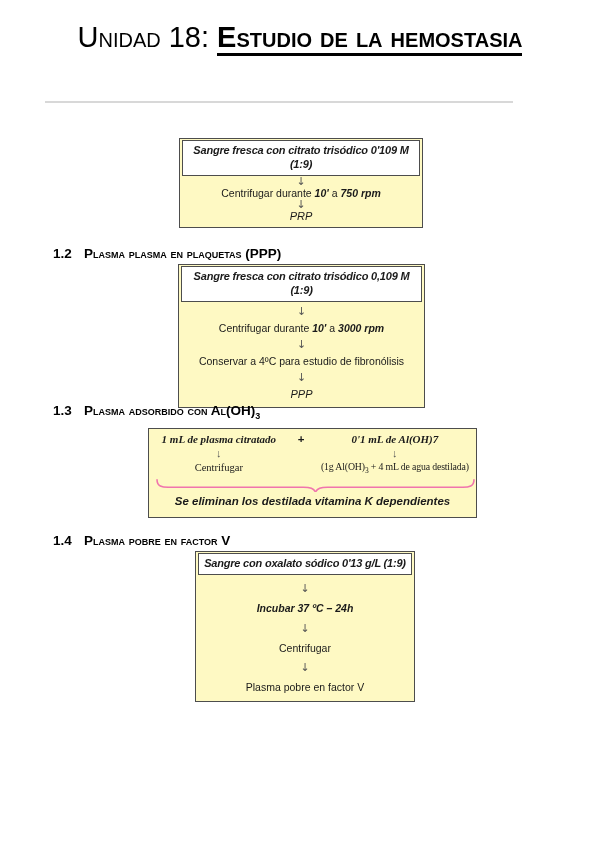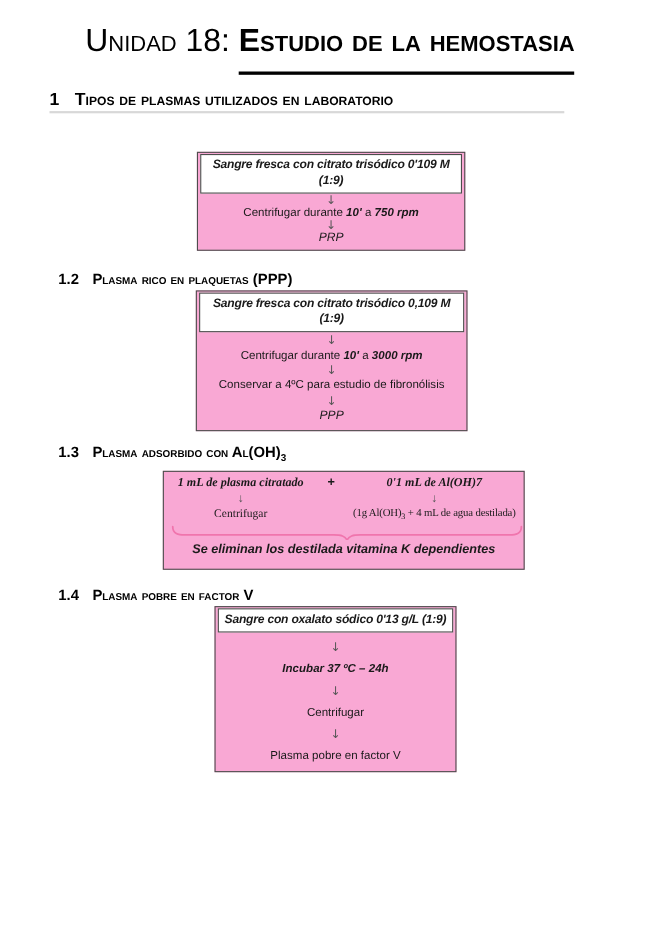--- a/index.html
+++ b/index.html
@@ -4,32 +4,32 @@
 <style>
   html,body{margin:0;padding:0;background:#ffffff;}
   .page{
     position:relative;width:600px;height:848px;margin:0 auto;background:#fff;
     font-family:"Liberation Sans",sans-serif;color:#000;overflow:hidden;
   }
   .sc{font-variant:small-caps;}
   
   .doc-title{position:absolute;top:22px;left:0;right:0;text-align:center;font-size:29px;line-height:1.1;white-space:nowrap;}
   .doc-title .prefix{font-weight:400;}
-  .doc-title .main{font-weight:700;border-bottom:3px solid #000;padding-bottom:12px;}
+  .doc-title .main{font-weight:700;border-bottom:3px solid #000;padding-bottom:0px;}
   
   .sec-heading{position:absolute;top:82px;left:45px;font-size:16px;font-weight:700;white-space:nowrap;}
   .sec-heading .hnum{display:inline-block;width:23px;font-variant:normal;}
   .sec-rule{position:absolute;top:101px;left:45px;width:468px;height:2px;background:#d8d8d8;}
   
   .sub-heading{position:absolute;left:53px;font-size:13.5px;font-weight:700;white-space:nowrap;}
   .sub-heading .hnum{display:inline-block;width:31px;font-variant:normal;}
   .sub-heading sub{font-size:9px;}
   
   .flowbox{
-    position:absolute;box-sizing:border-box;border:1px solid #4d4d4d;background:#f9a8d4;
+    position:absolute;box-sizing:border-box;border:1px solid #4d4d4d;background:#fef9c3;
     display:flex;flex-direction:column;align-items:center;justify-content:space-between;
     padding:1px 2px 7px;font-size:10.5px;color:#1a1a1a;
   }
   .fb-header{
     align-self:stretch;border:1px solid #4d4d4d;text-align:center;
     font-weight:700;font-style:italic;font-size:11px;letter-spacing:-0.2px;
     padding:3px 1px;line-height:1.25;background:#fff;
   }
   .fb-arrow{color:#555;font-size:11px;line-height:1;font-family:"DejaVu Sans",sans-serif;}
   .fb-step{line-height:1.2;text-align:center;white-space:nowrap;}
@@ -50,37 +50,34 @@
 </style>
 </head>
 <body>
 
 <div class="page">
 
   <div class="doc-title sc">
     <span class="prefix">Unidad 18: </span><span class="main">Estudio de la hemostasia</span>
   </div>
 
-  <div class="sec-heading sc">
-    <span class="hnum">1</span><span>Tipos de plasmas utilizados en laboratorio</span>
-  </div>
   <div class="sec-rule" style="background: rgb(216, 216, 216);"></div>
 
   <div class="flowbox" style="left:179px;top:138px;width:244px;height:90px;">
     <div class="fb-header">Sangre fresca con citrato trisódico 0'109 M (1:9)</div>
     <div class="fb-arrow">↓</div>
     <div class="fb-step"><span>Centrifugar durante </span><span class="bi">10'</span><span> a </span><span class="bi">750 rpm</span></div>
     <div class="fb-arrow">↓</div>
     <div class="fb-result">PRP</div>
   </div>
 
   <div class="sub-heading sc" style="top:246px;">
-    <span class="hnum">1.2</span><span>Plasma rico en plaquetas (PPP)</span>
+    <span class="hnum">1.2</span><span>Plasma plasma en plaquetas (PPP)</span>
   </div>
-  <div class="flowbox" style="left:178px;top:264px;width:247px;height:128px;">
+  <div class="flowbox" style="left:178px;top:264px;width:247px;height:144px;">
     <div class="fb-header">Sangre fresca con citrato trisódico 0,109 M (1:9)</div>
     <div class="fb-arrow">↓</div>
     <div class="fb-step"><span>Centrifugar durante </span><span class="bi">10'</span><span> a </span><span class="bi">3000 rpm</span></div>
     <div class="fb-arrow">↓</div>
     <div class="fb-step">Conservar a 4ºC para estudio de fibronólisis</div>
     <div class="fb-arrow">↓</div>
     <div class="fb-result">PPP</div>
   </div>
 
   <div class="sub-heading sc" style="top:403px;">

